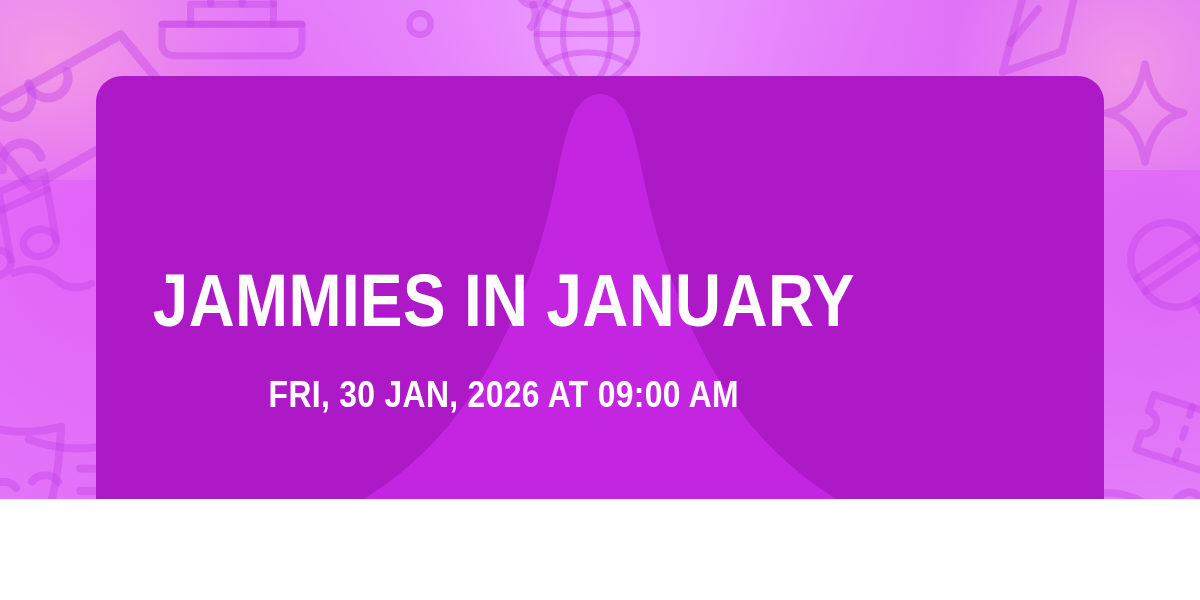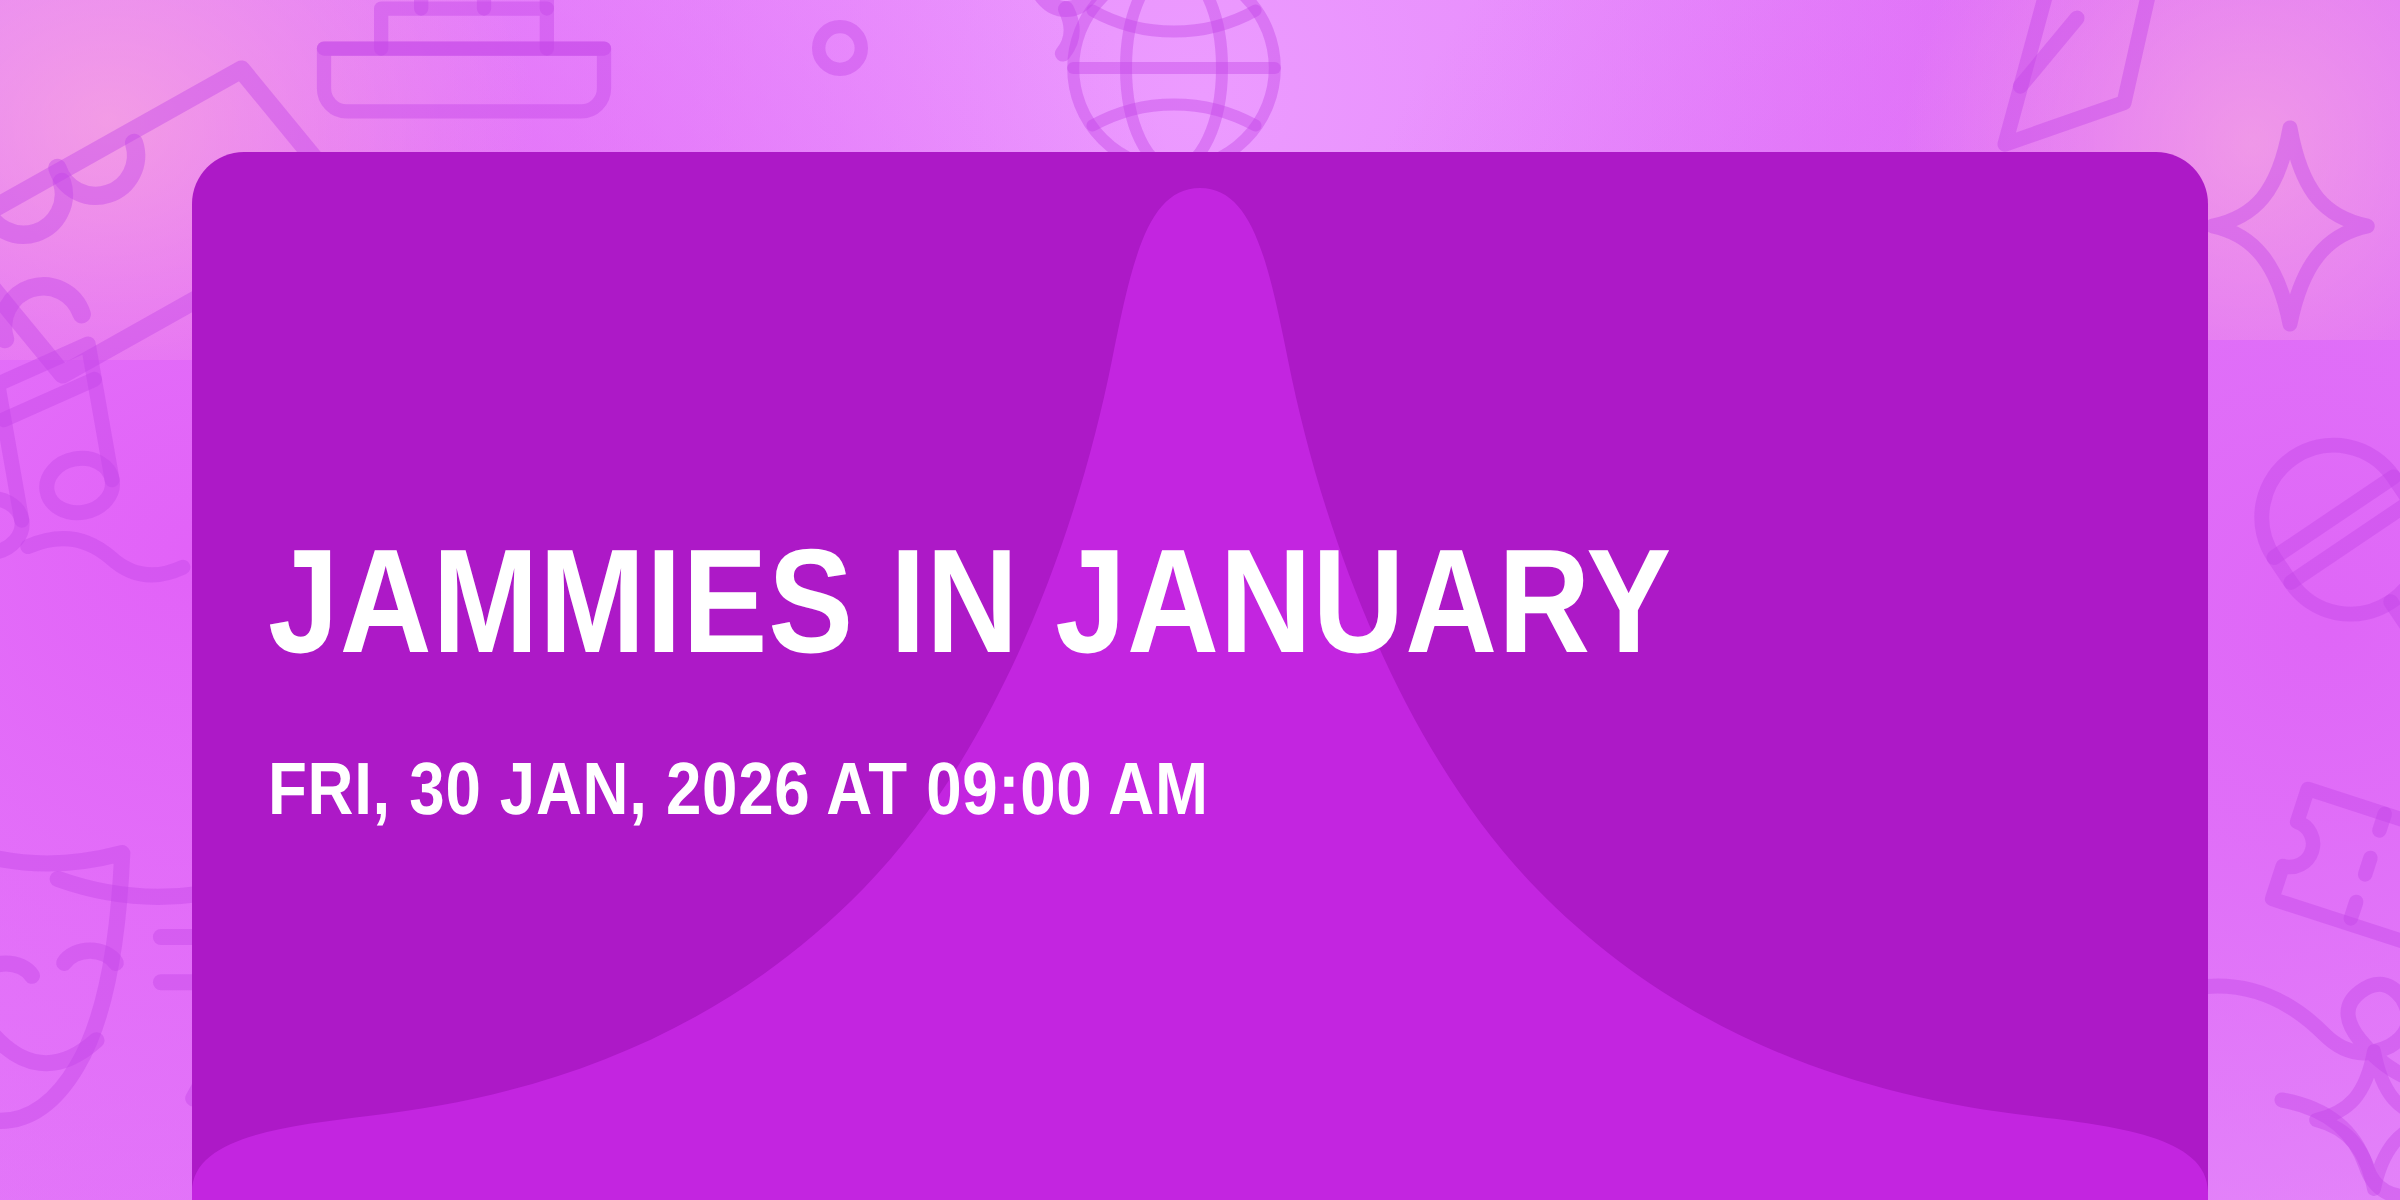--- a/index.html
+++ b/index.html
@@ -7,22 +7,23 @@
     padding: 0;
     background: #ffffff;
   }
   body {
     font-family: "Liberation Sans", sans-serif;
   }
 
   #banner {
     position: relative;
     width: 1200px;
-    height: 600px;
+    height: 499px;
     overflow: hidden;
+    text-align: center;
   }
 
   
   .bg-base {
     position: absolute;
     inset: 0;
     background:
       radial-gradient(circle at 8% 46%, #e262f8 0%, rgba(226,98,248,0) 46%),
       radial-gradient(circle at 97% 52%, #df66f7 0%, rgba(223,102,247,0) 44%),
       radial-gradient(circle at 50% 8%, #ec9bff 0%, rgba(236,155,255,0) 55%),

